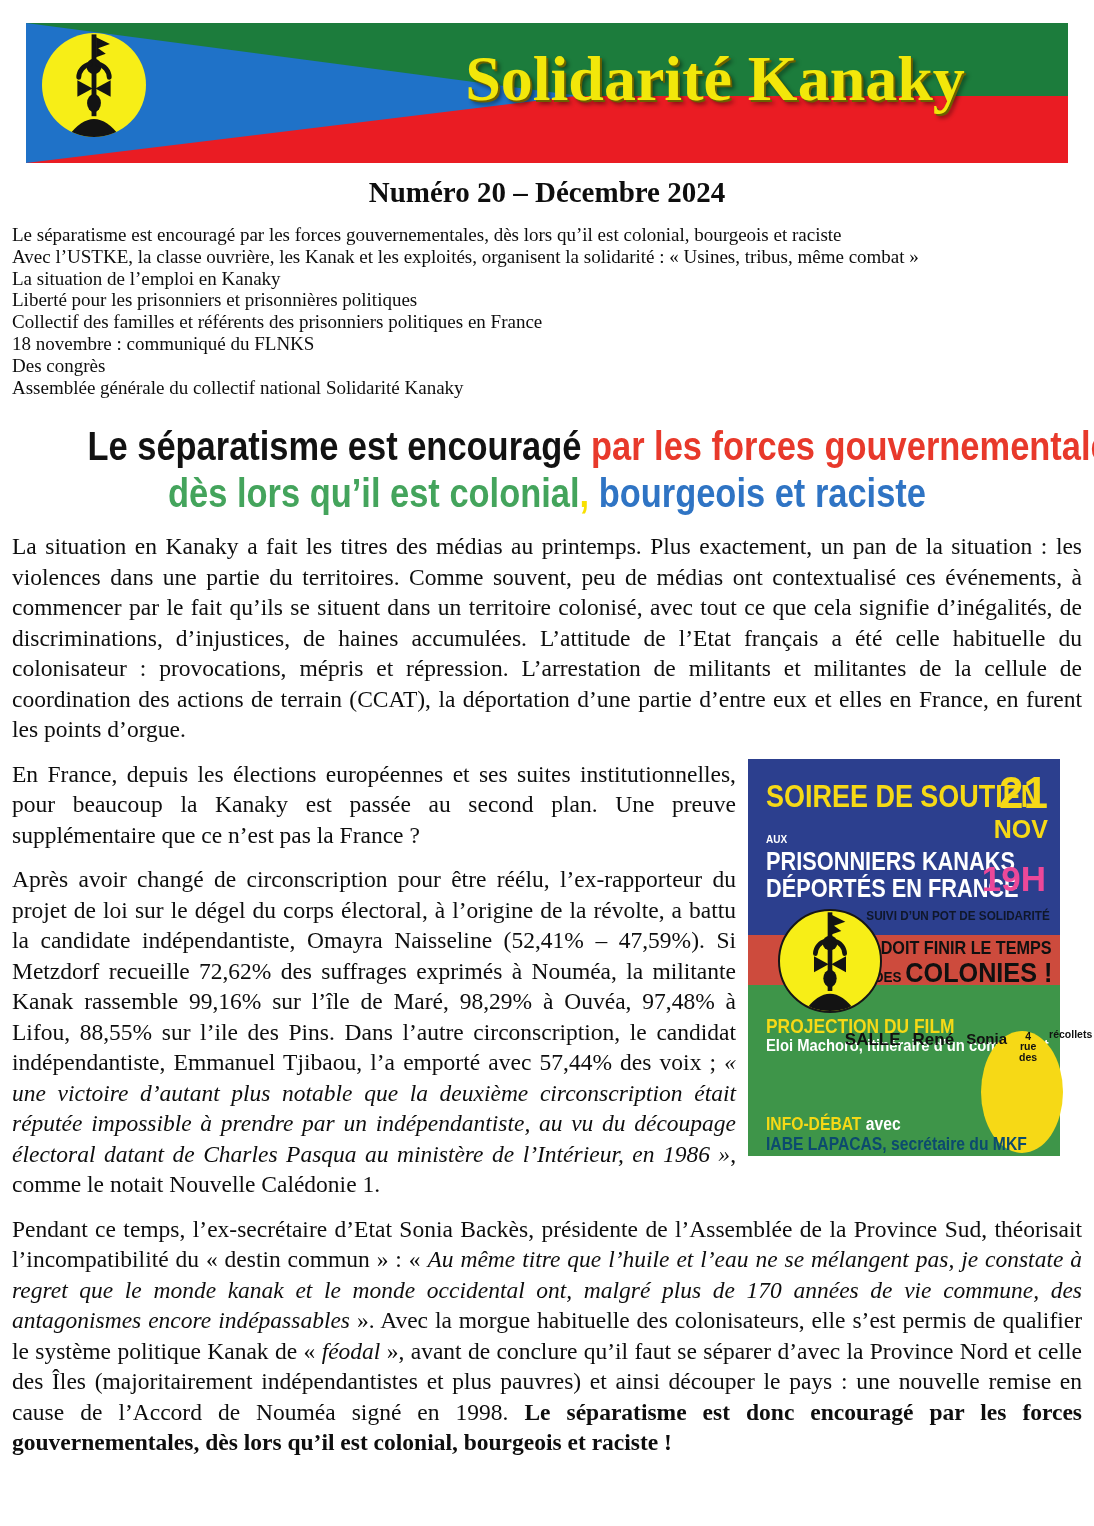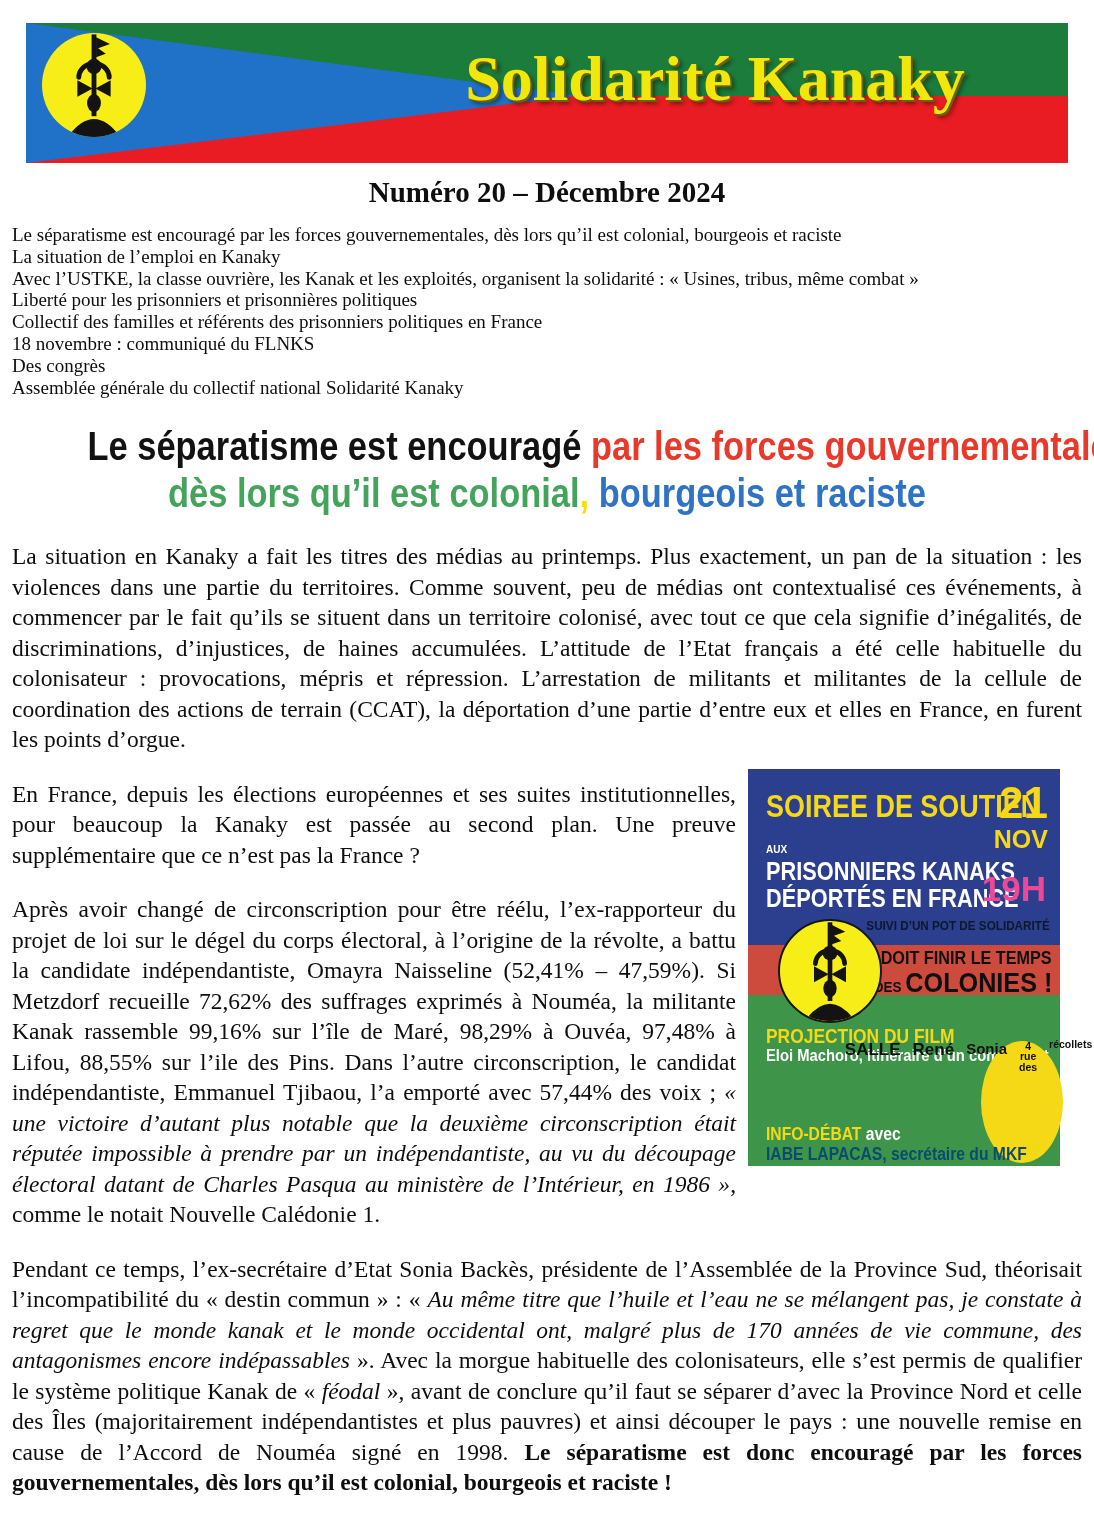--- a/index.html
+++ b/index.html
@@ -28,21 +28,21 @@
   
   .headline{margin:25px 0 0 0;text-align:center;font-family:"Liberation Sans",sans-serif;font-weight:bold;font-size:41px;line-height:47px;}
   .hl-line{display:block;transform:scaleX(0.84);white-space:nowrap;}
   .hl-black{color:#121212;}
   .hl-red{color:#e8392b;}
   .hl-green{color:#44a45c;}
   .hl-blue{color:#2f74c4;}
   .hl-yellow{color:#f8e000;}
   
   article{margin:0 12px;font-size:23.5px;line-height:30.5px;text-align:justify;}
-  article p{margin:24px 0 0 0;}
+  article p{margin:14px 0 0 0;}
   article em{font-style:italic;}
   article strong{font-weight:bold;}
   
   .poster{
     float:right;width:312px;height:397px;margin:14px 22px 12px 12px;
     position:relative;font-family:"Liberation Sans",sans-serif;font-weight:bold;
     text-align:left;line-height:1;
   }
   .po-blue{position:absolute;left:0;right:0;top:0;height:176px;background:#2c3f8e;}
   .po-red{position:absolute;left:0;right:0;top:176px;height:50px;background:#cd4b3d;}
@@ -100,22 +100,22 @@
       </g>
     </svg>
   </div>
   <div class="mast-title">Solidarité Kanaky</div>
 </header>
 
 <div class="issue">Numéro 20 – Décembre 2024</div>
 
 <section class="summary">
   <div>Le séparatisme est encouragé par les forces gouvernementales, dès lors qu’il est colonial, bourgeois et raciste</div>
+  <div>Avec l’USTKE, la classe ouvrière, les Kanak et les exploités, organisent la solidarité : « Usines, tribus, même combat »</div>
   <div>La situation de l’emploi en Kanaky</div>
-  <div>Avec l’USTKE, la classe ouvrière, les Kanak et les exploités, organisent la solidarité : « Usines, tribus, même combat »</div>
   <div>Liberté pour les prisonniers et prisonnières politiques</div>
   <div>Collectif des familles et référents des prisonniers politiques en France</div>
   <div>18 novembre : communiqué du FLNKS</div>
   <div>Des congrès</div>
   <div>Assemblée générale du collectif national Solidarité Kanaky</div>
 </section>
 
 <h2 class="headline">
   <span class="hl-line"><span class="hl-black">Le séparatisme est encouragé </span><span class="hl-red">par les forces gouvernementales</span></span>
   <span class="hl-line"><span class="hl-green">dès lors qu’il est colonial</span><span class="hl-yellow">,</span><span class="hl-blue"> bourgeois et raciste</span></span>

